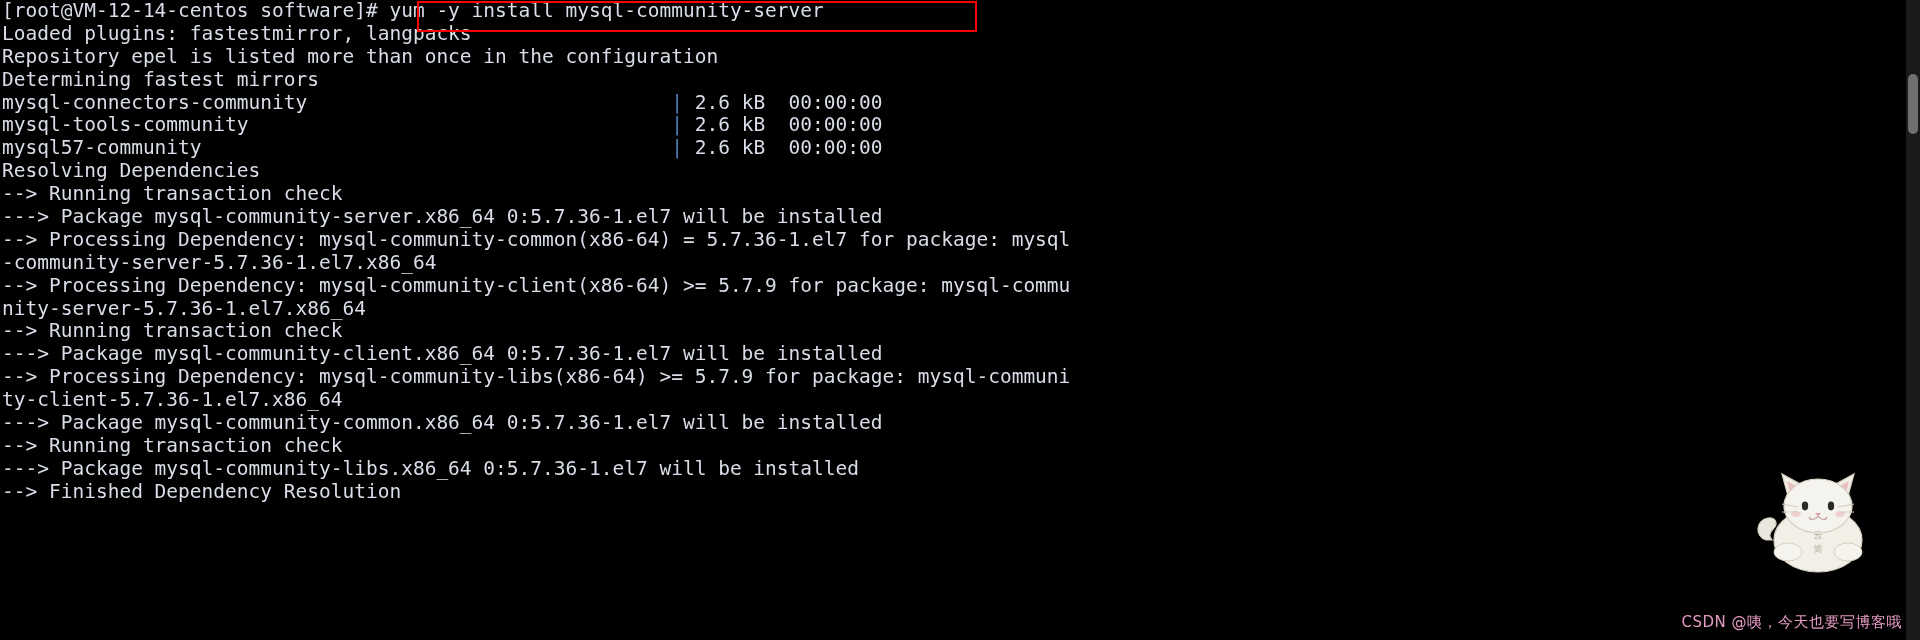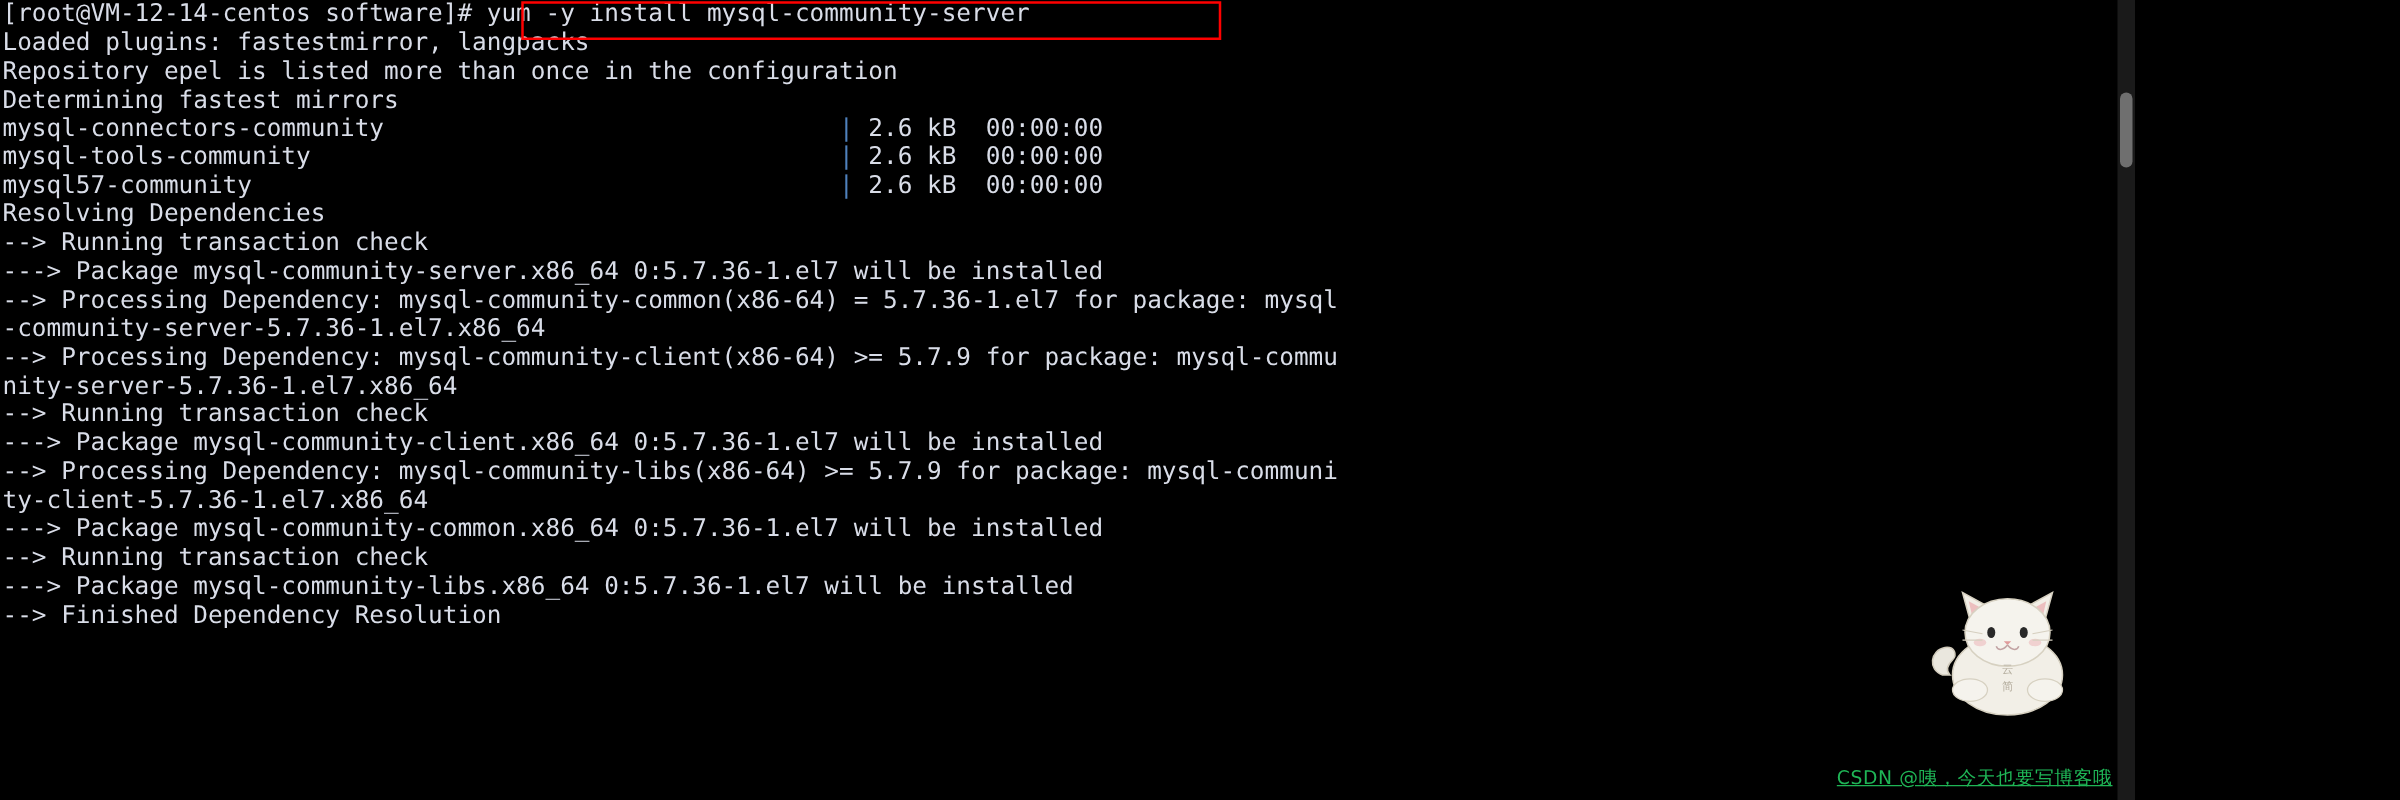--- a/index.html
+++ b/index.html
@@ -2,21 +2,21 @@
 <html><head>
 <meta charset="utf-8">
 <style>
   html, body {
     margin: 0;
     padding: 0;
     background: #000000;
   }
   #screen {
     position: relative;
-    width: 1708px;
+    width: 1920px;
     height: 640px;
     background: #000000;
     overflow: hidden;
   }
 
   
   #terminal {
     position: absolute;
     left: 0;
     top: 0;
@@ -70,25 +70,24 @@
     border-radius: 5px;
   }
 
   
   #watermark-text {
     position: absolute;
     right: 18px;
     bottom: 8px;
     font-family: "DejaVu Sans", "Liberation Sans", sans-serif;
     font-size: 15px;
-    color: #22c55e;
+    color: #f9a8d4;
     opacity: 0.92;
     letter-spacing: 0.5px;
     white-space: nowrap;
-    text-decoration: underline;
   }
 
   
   #mascot {
     position: absolute;
     right: 40px;
     bottom: 62px;
     width: 128px;
     height: 112px;
     opacity: 0.97;

